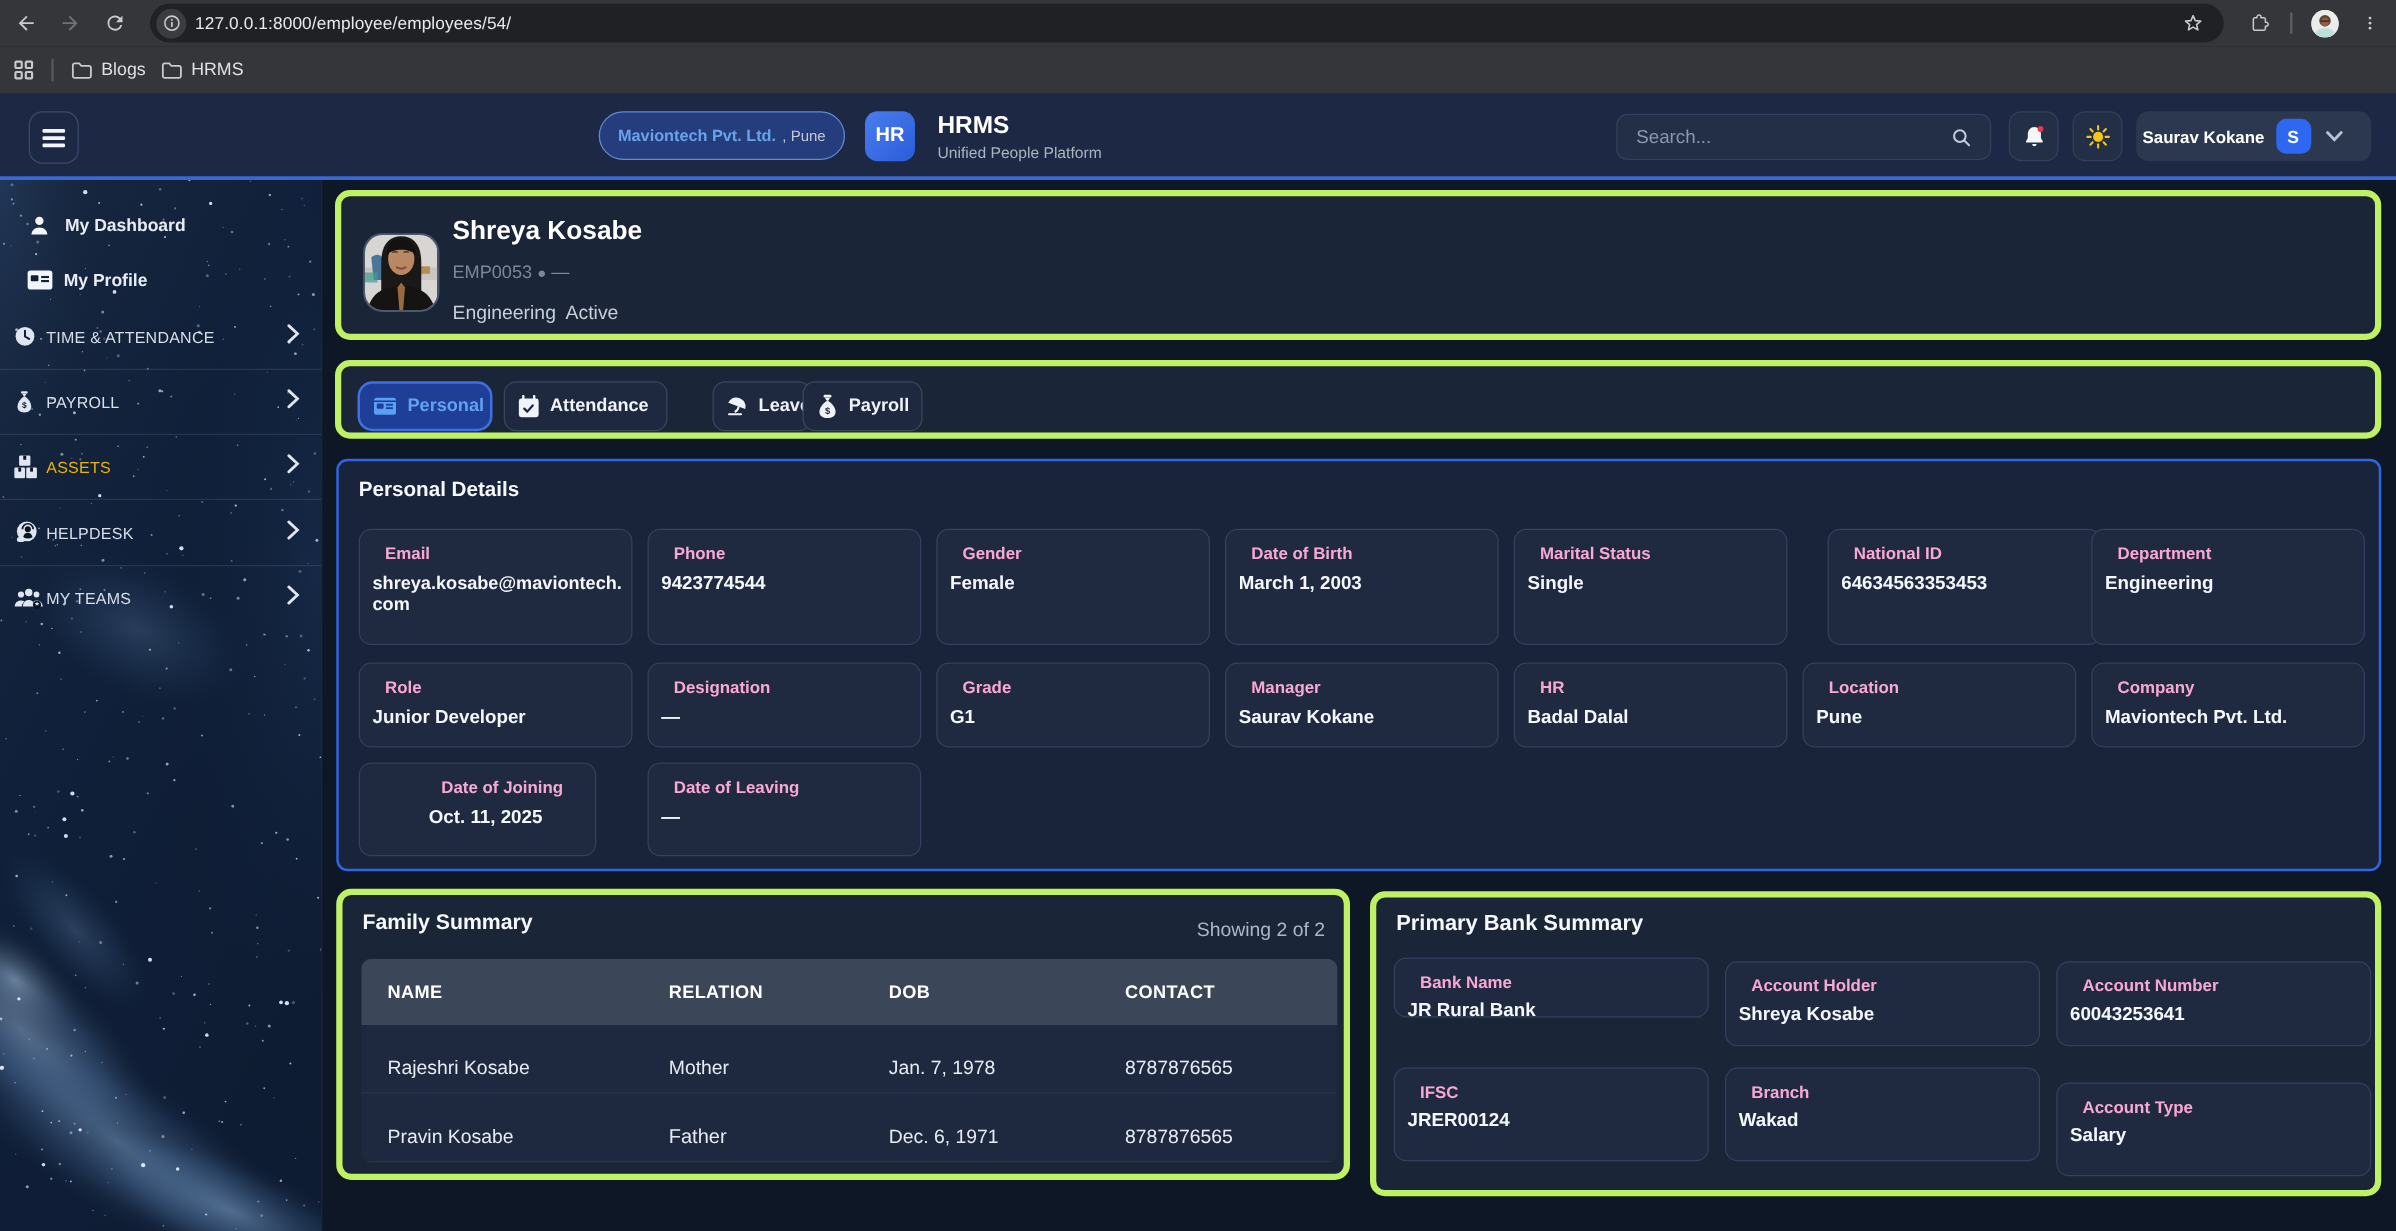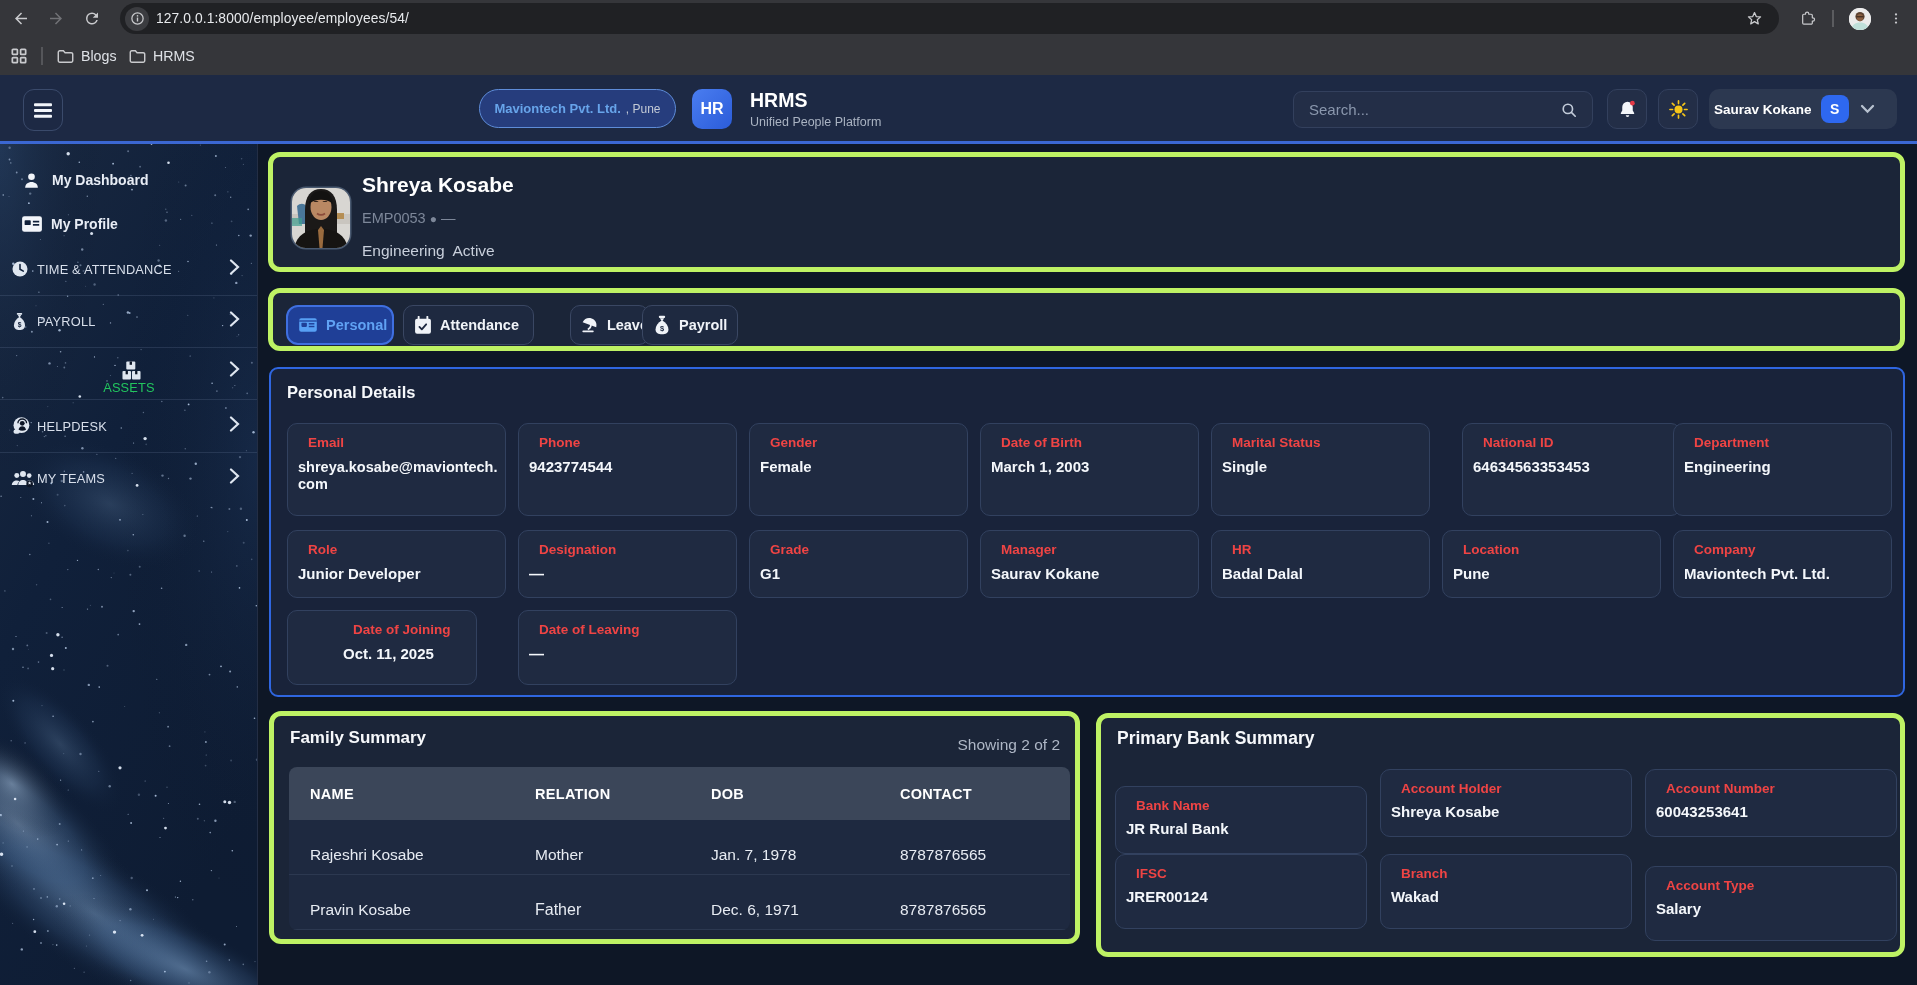--- a/index.html
+++ b/index.html
@@ -14,21 +14,21 @@
 .hambtn{position:absolute;left:23px;top:14px;width:40px;height:42px;border:1px solid #3a4a6b;border-radius:11px;display:flex;align-items:center;justify-content:center;}
 .badge{position:absolute;left:479px;top:14px;width:197px;height:39px;border:1.5px solid #5e8cd8;border-radius:20px;background:#263d7d;display:flex;align-items:center;justify-content:center;white-space:nowrap;}
 .hrlogo{position:absolute;left:692px;top:14px;width:40px;height:40px;border-radius:10px;background:linear-gradient(135deg,#4a7df0,#2b5cd9);display:flex;align-items:center;justify-content:center;color:#fff;font-weight:bold;font-size:16px;}
 .sidebar{position:absolute;top:144px;left:0;width:258px;height:841px;background:#0c1526;border-right:1px solid #232e45;overflow:hidden;}
 .menuitem{position:absolute;left:0;width:258px;display:flex;align-items:center;color:#e8edf5;}
 .sep{position:absolute;left:0;width:258px;border-top:1px solid rgba(140,160,195,0.17);}
 .chev{position:absolute;right:18px;}
 .main{position:absolute;top:144px;left:258px;width:1659px;height:841px;background:#0e1726;}
 .card{position:absolute;background:#1b2538;border:5px solid #bef264;border-radius:12px;}
 .tile{position:absolute;background:#1f2a41;border:1px solid #32415f;border-radius:10px;}
-.tlabel{color:#ef4444;font-size:13.5px;font-weight:bold;margin:11px 0 0 20px;}
+.tlabel{color:#f9a8d4;font-size:13.5px;font-weight:bold;margin:11px 0 0 20px;}
 .tvalue{color:#f4f7fb;font-size:15px;font-weight:bold;margin:7px 0 0 10px;}
 .pd .tlabel{margin-top:11px;}
 .pd .tvalue{margin-top:8px;}
 .tabbtn{position:absolute;top:12px;height:40px;border:1px solid #3a4763;border-radius:10px;background:#1e2940;display:flex;align-items:center;gap:8px;color:#f0f3f8;font-weight:bold;font-size:14.5px;padding-left:10px;}
 </style></head><body>
 <div class="chrome-top">
     <svg class="cicon" style="left:12px;width:18px;" viewBox="0 0 24 24">
       <path d="M20 11H7.8l5.6-5.6L12 4l-8 8 8 8 1.4-1.4L7.8 13H20z" fill="#c9cacd"></path>
     </svg>
     <svg class="cicon" style="left:47px;width:18px;" viewBox="0 0 24 24">
@@ -546,21 +546,21 @@
           <path d="M9.4 3.6h5.2l-1.8 3h-1.6z" fill="#dfe6f0"></path>
           <path d="M12 6.4C6.8 9.8 4.2 14.3 4.2 18.6 4.2 23 7.6 25 12 25s7.8-2 7.8-6.4C19.8 14.3 17.2 9.8 12 6.4z" fill="#dfe6f0"></path>
           <text x="12" y="20.2" font-size="9.5" font-weight="bold" fill="#10203a" text-anchor="middle" font-family="Liberation Sans">$</text>
         </svg>
       </span>
       <span style="font-size:12.8px;letter-spacing:0.2px;">PAYROLL</span>
       <span class="chev"><svg width="11" height="16" viewBox="0 0 11 16">
           <path d="M2 1.5 9 8l-7 6.5" fill="none" stroke="#dfe6f0" stroke-width="2.2" stroke-linecap="round"></path>
         </svg></span>
     </div>
-    <div class="menuitem" style="top:217px;height:24px;color:#22c55e;flex-direction:column;">
+    <div class="menuitem" style="top:217px;height:24px;color:#eab308;">
       <span style="margin-left:11px;width:26px;display:flex;">
         <svg width="19" height="19" viewBox="0 0 20 20">
           <rect x="4.5" y="0.5" width="9.5" height="8.5" rx="1" fill="#dfe6f0"></rect>
           <rect x="8" y="0.5" width="2.5" height="3.5" fill="#0c1526"></rect>
           <rect x="0.5" y="10.5" width="9" height="9" rx="1" fill="#dfe6f0"></rect>
           <rect x="3.8" y="10.5" width="2.4" height="3.5" fill="#0c1526"></rect>
           <rect x="10.5" y="10.5" width="9" height="9" rx="1" fill="#dfe6f0"></rect>
           <rect x="13.8" y="10.5" width="2.4" height="3.5" fill="#0c1526"></rect>
         </svg>
       </span>
@@ -749,21 +749,21 @@
         <div style="position:absolute;left:611px;top:79px;color:#e7ebf2;font-size:15.5px;">8787876565</div>
         <div style="position:absolute;left:0;top:108px;width:781px;height:55px;background:#1e2940;border-bottom:1px solid #2c3850;"></div>
         <div style="position:absolute;left:21px;top:134px;color:#e7ebf2;font-size:15.5px;">Pravin Kosabe</div>
         <div style="position:absolute;left:246px;top:134px;color:#e7ebf2;font-size:16px;">Father</div>
         <div style="position:absolute;left:422px;top:134px;color:#e7ebf2;font-size:15.5px;">Dec. 6, 1971</div>
         <div style="position:absolute;left:611px;top:134px;color:#e7ebf2;font-size:15.5px;">8787876565</div>
       </div>
     </div>
     <div class="card" style="left:838px;top:569px;width:809px;height:244px;">
       <div style="position:absolute;left:16px;top:10px;color:#f6f8fb;font-weight:bold;font-size:17.5px;">Primary Bank Summary</div>
-      <div class="tile" style="left:14px;top:68px;width:252px;height:68px;">
+      <div class="tile" style="left:14px;top:48px;width:252px;height:48px;">
         <div class="tlabel">Bank Name</div>
         <div class="tvalue">JR Rural Bank</div>
       </div>
       <div class="tile" style="left:279px;top:51px;width:252px;height:68px;">
         <div class="tlabel">Account Holder</div>
         <div class="tvalue">Shreya Kosabe</div>
       </div>
       <div class="tile" style="left:544px;top:51px;width:252px;height:68px;">
         <div class="tlabel">Account Number</div>
         <div class="tvalue">60043253641</div>

